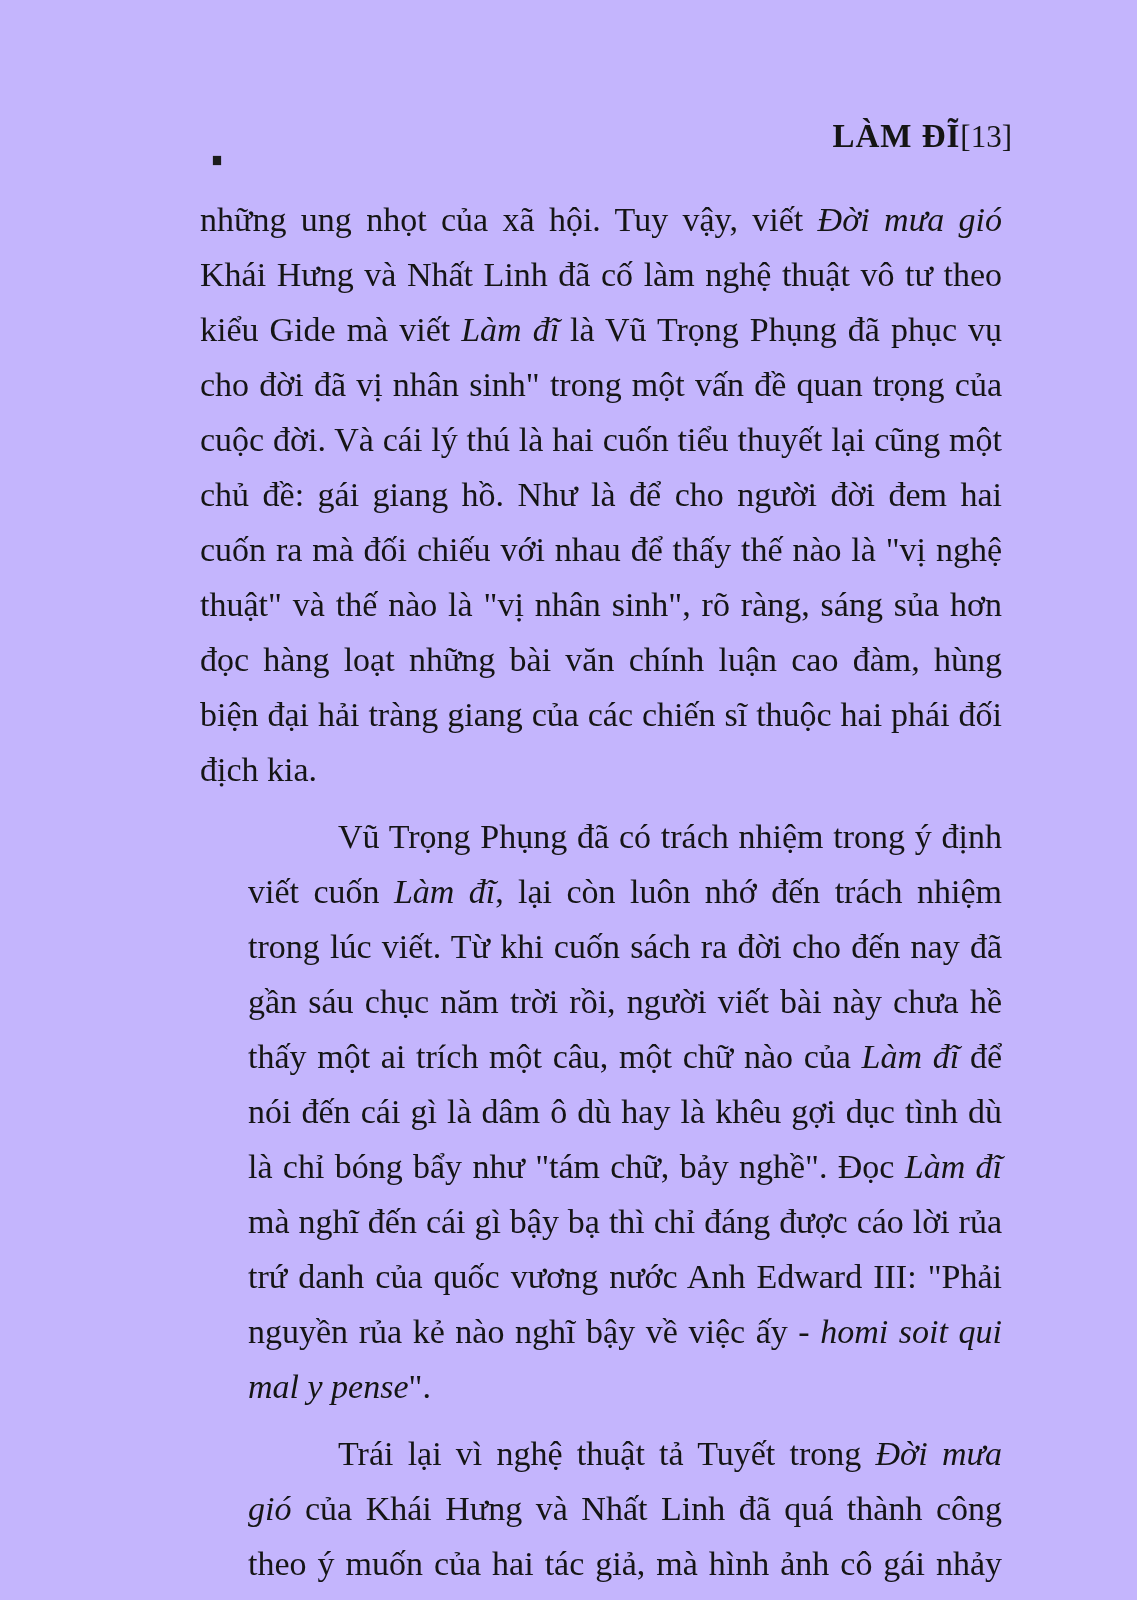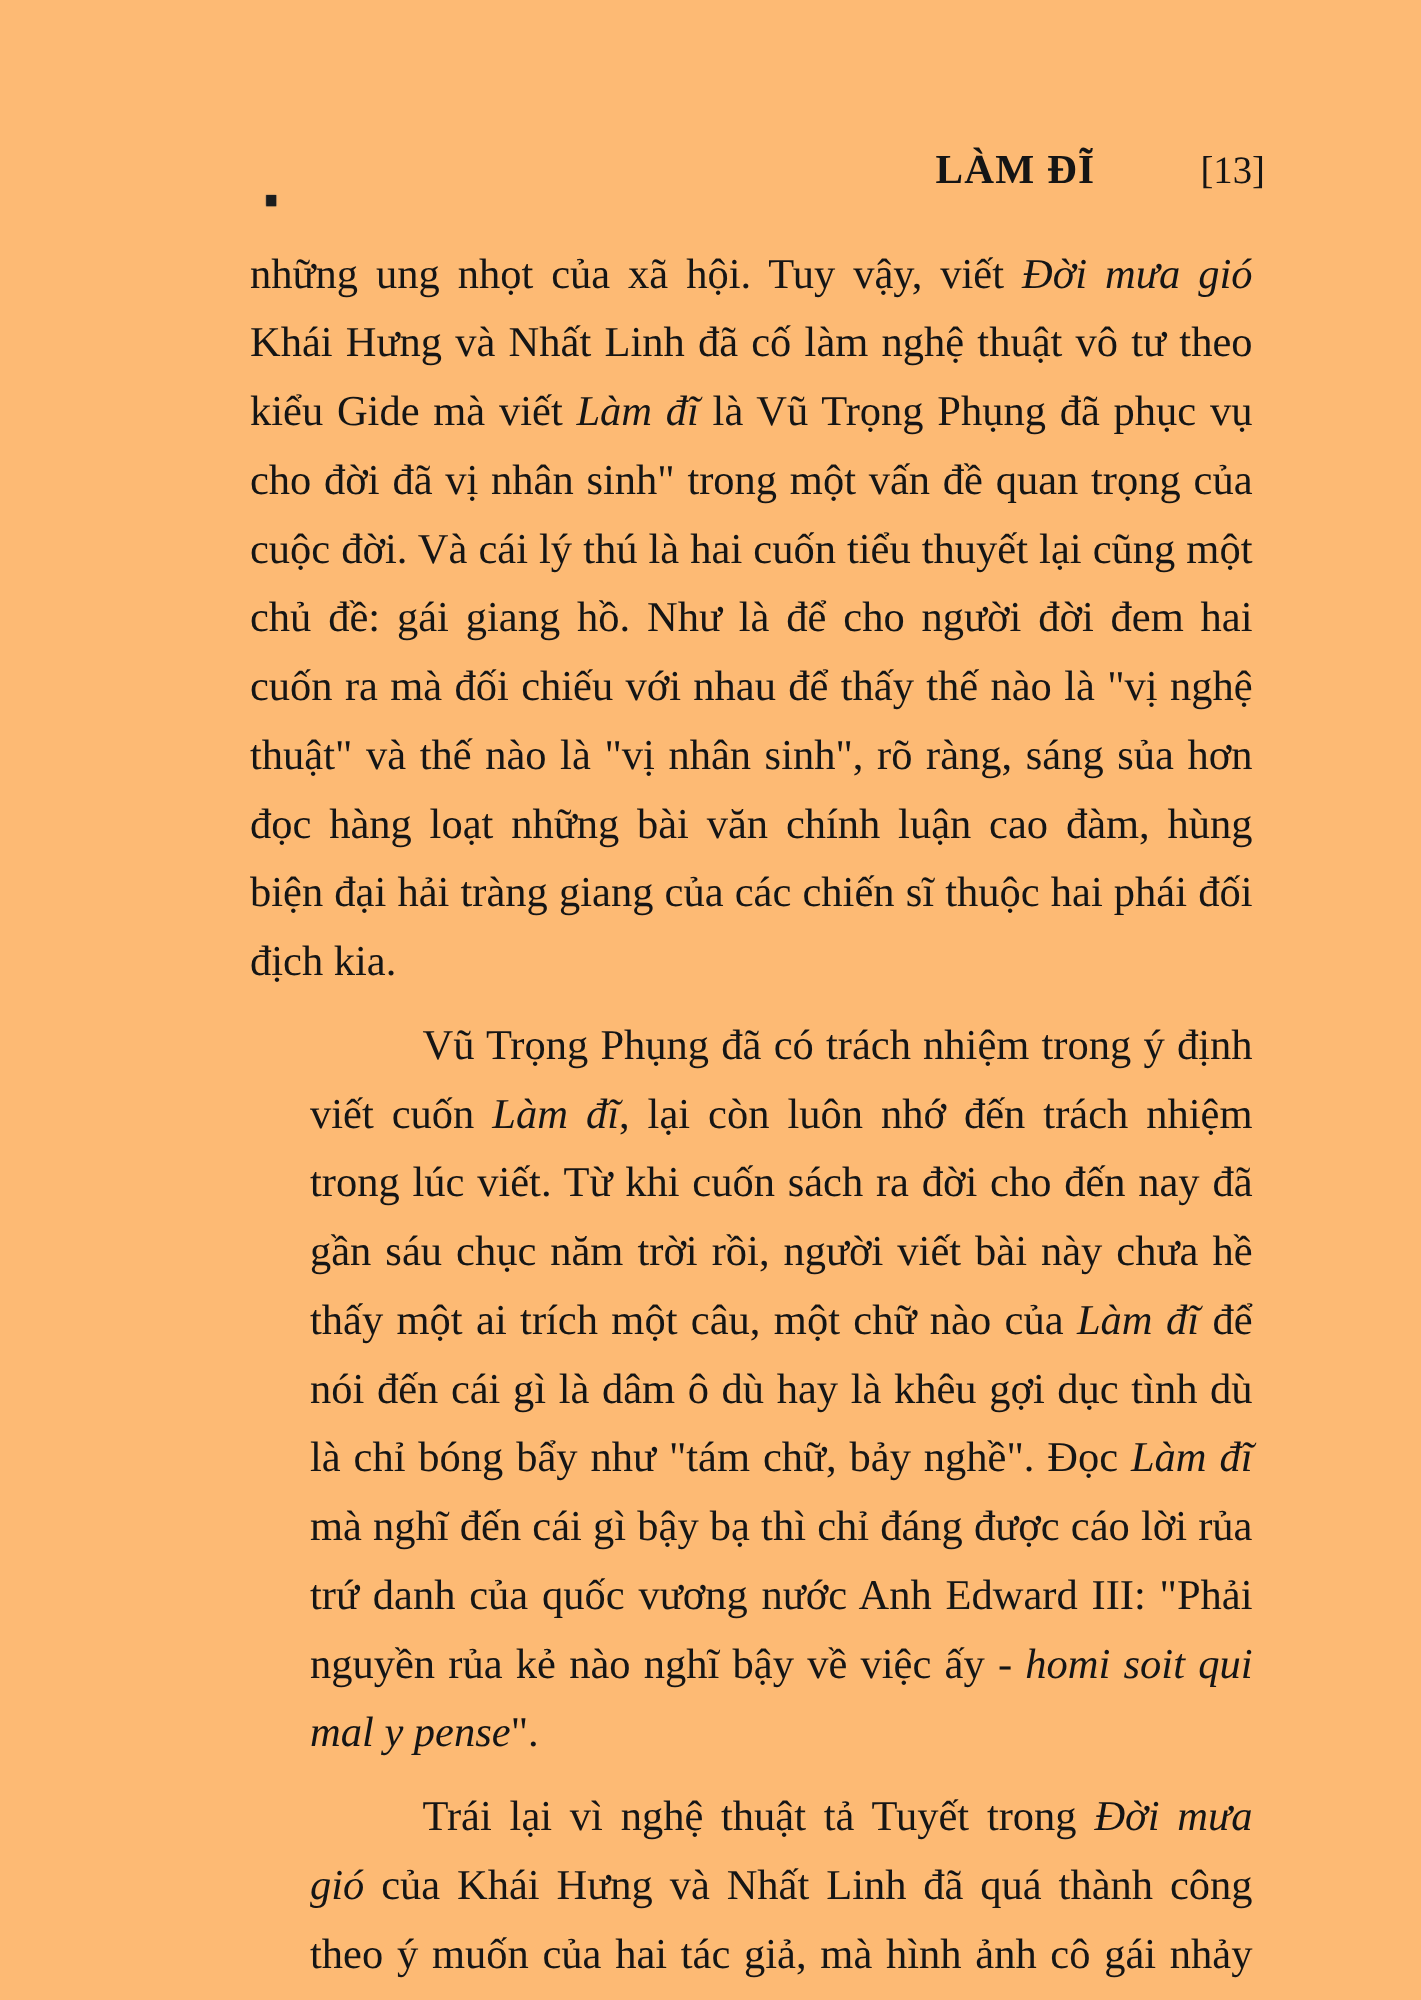--- a/index.html
+++ b/index.html
@@ -1,20 +1,20 @@
 <!DOCTYPE html>
 <html lang="vi"><head>
 <meta charset="utf-8">
 <style>
   html, body { margin: 0; padding: 0; background: #ffffff; }
   .page {
     position: relative;
     width: 1137px;
     height: 1600px;
-    background: #fdba74;
+    background: #c4b5fd;
     font-family: "Liberation Serif", "DejaVu Serif", serif;
     color: #151515;
     overflow: hidden;
   }
   .running-head {
     position: absolute;
     top: 118px;
     left: 200px;
     width: 812px;
     display: flex;
@@ -23,21 +23,20 @@
   }
   .head-title {
     font-weight: 700;
     font-size: 33px;
     letter-spacing: 1px;
     white-space: nowrap;
   }
   .head-page {
     font-size: 31px;
     font-weight: 400;
-    margin-left: 84px;
     white-space: nowrap;
   }
   .ink-speck {
     position: absolute;
     left: 213px;
     top: 156px;
     width: 8px;
     height: 9px;
     background: #1c1c1c;
     box-shadow: 0 0 1px #555;

